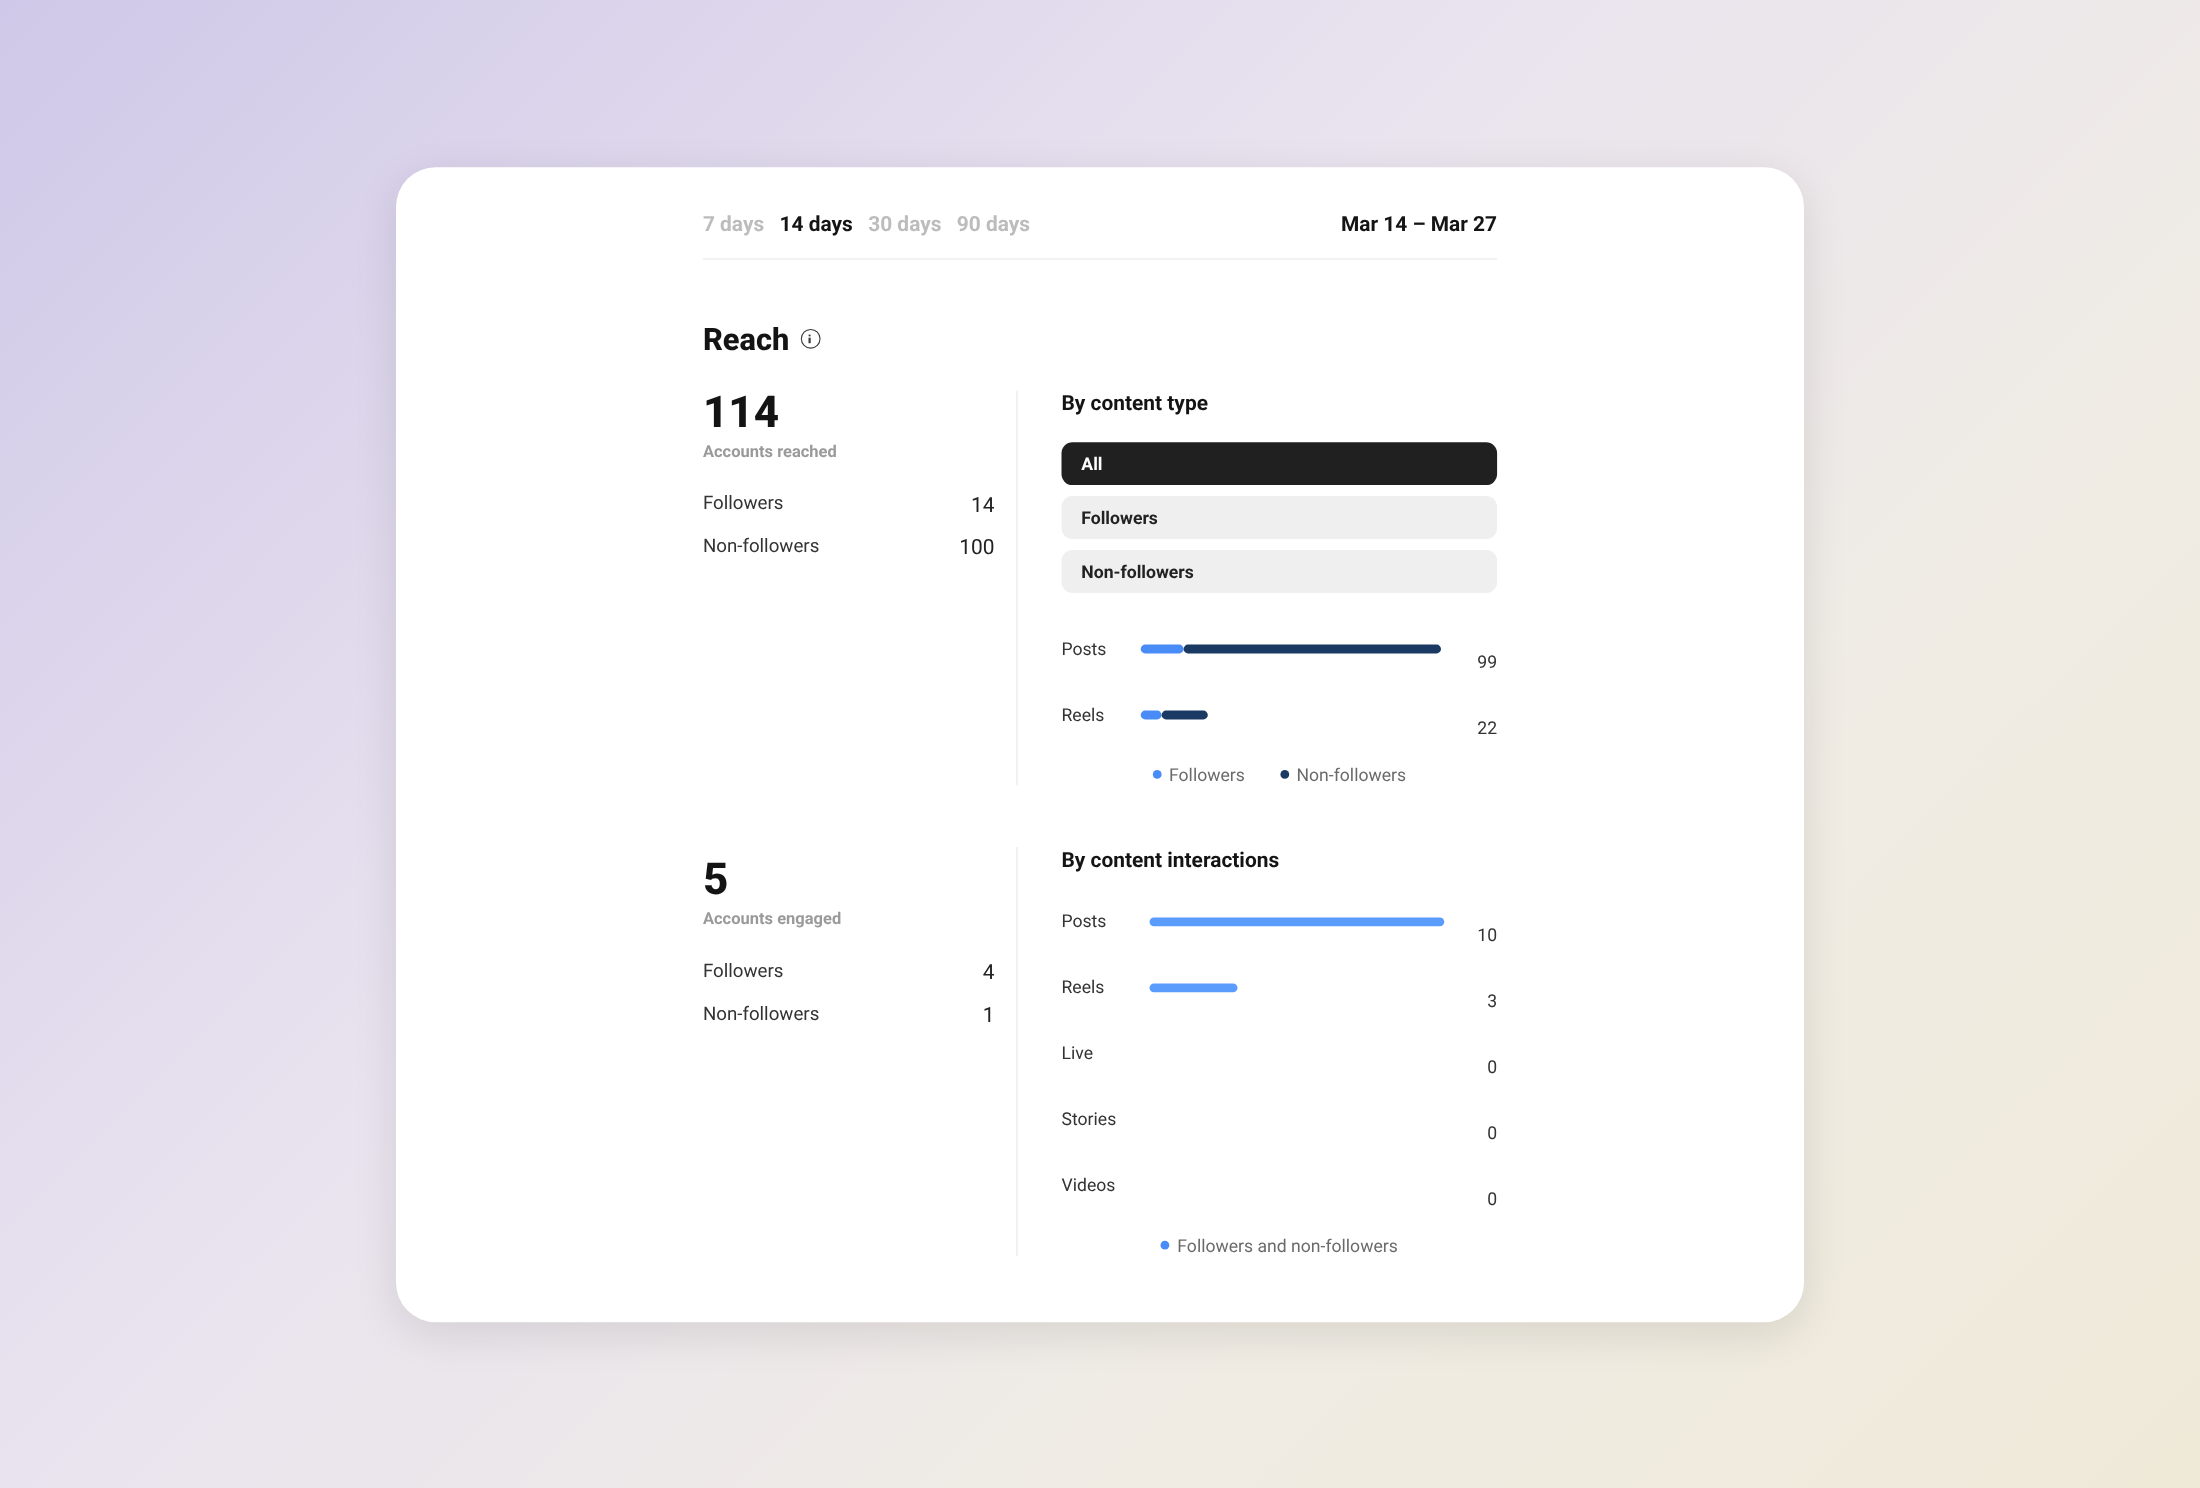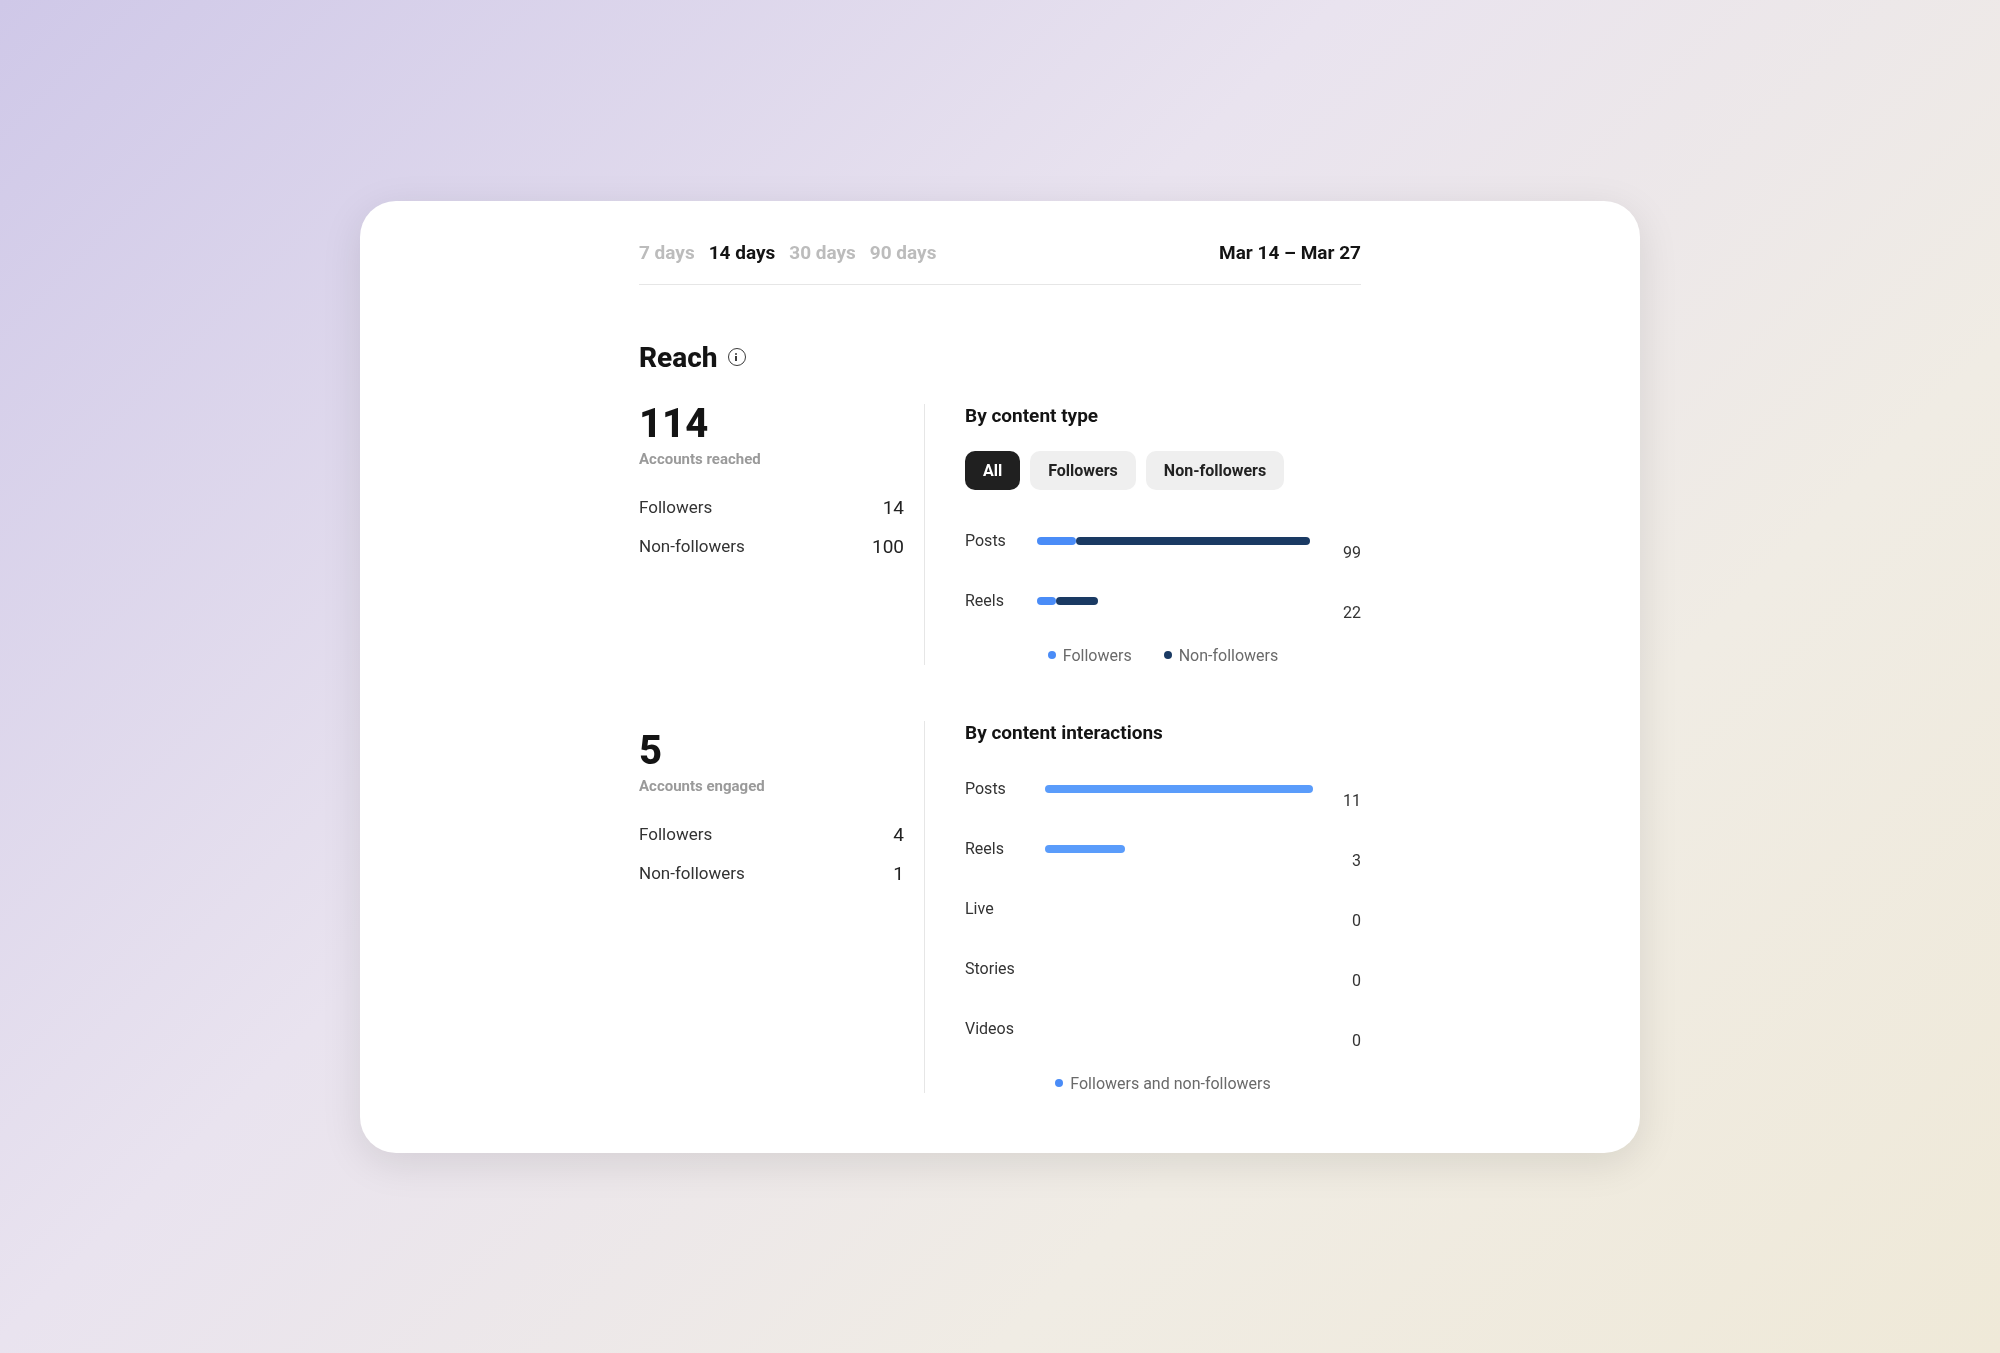--- a/index.html
+++ b/index.html
@@ -137,20 +137,21 @@
     .sub-title {
       font-size: 19px;
       font-weight: 700;
       color: #141414;
       margin-bottom: 24px;
     }
     .pill-row {
       display: flex;
       gap: 10px;
       margin-bottom: 30px;
+      flex-direction: column;
     }
     .pill {
       padding: 10px 18px;
       border-radius: 10px;
       background: #efefef;
       color: #222;
       font-size: 16px;
       font-weight: 700;
       cursor: pointer;
     }
@@ -318,21 +319,21 @@
         </div>
 
         <div class="right-col">
           <div class="sub-title">By content interactions</div>
 
           <div class="bar-row-eng">
             <span class="bar-label">Posts</span>
             <div class="bar-track">
               <span class="bar-seg combined" style="left:0%;width:100%;"></span>
             </div>
-            <span class="bar-val">11</span>
+            <span class="bar-val">10</span>
           </div>
           <div class="bar-row-eng">
             <span class="bar-label">Reels</span>
             <div class="bar-track">
               <span class="bar-seg combined" style="left:0%;width:30%;"></span>
             </div>
             <span class="bar-val">3</span>
           </div>
           <div class="bar-row-eng">
             <span class="bar-label">Live</span>

